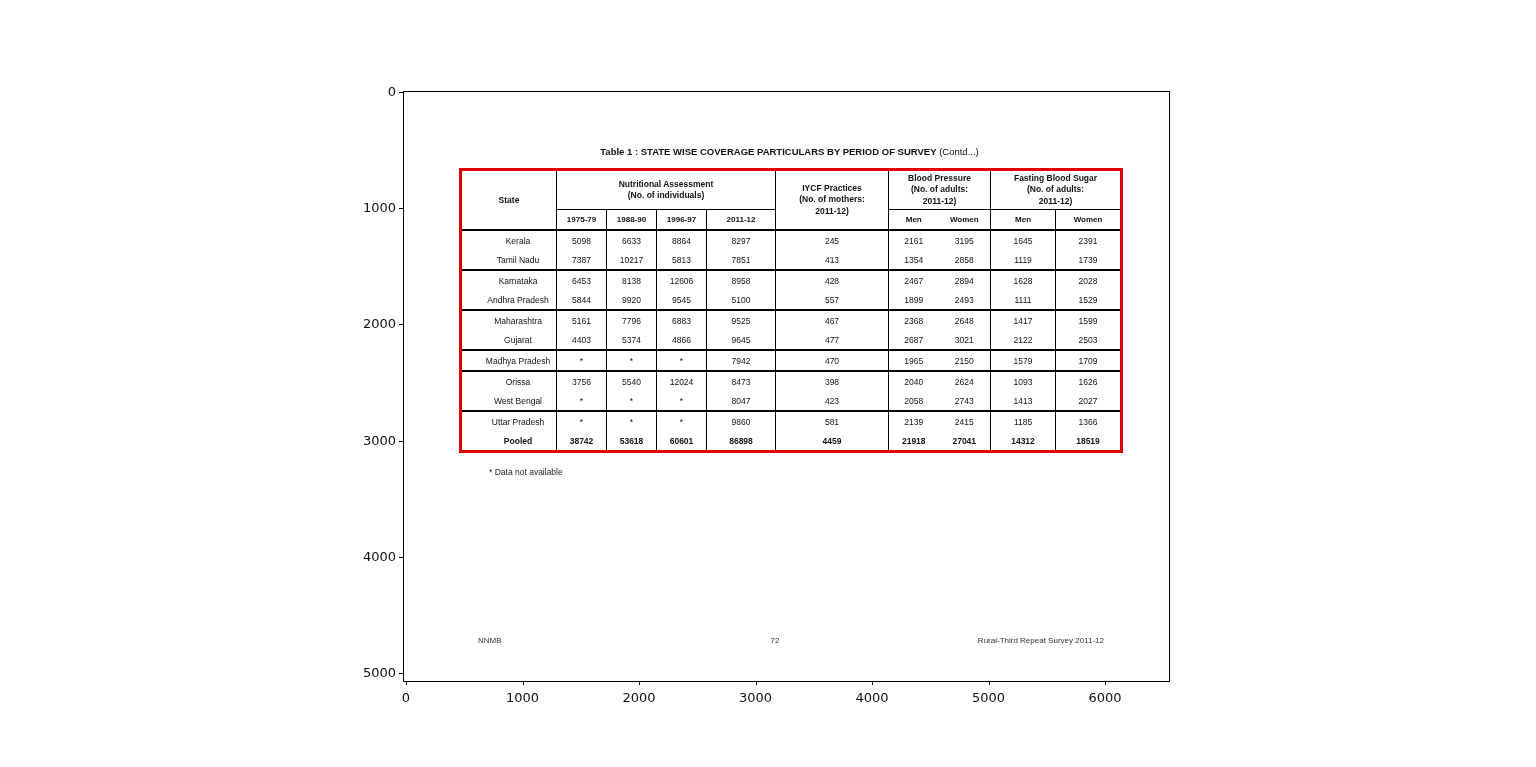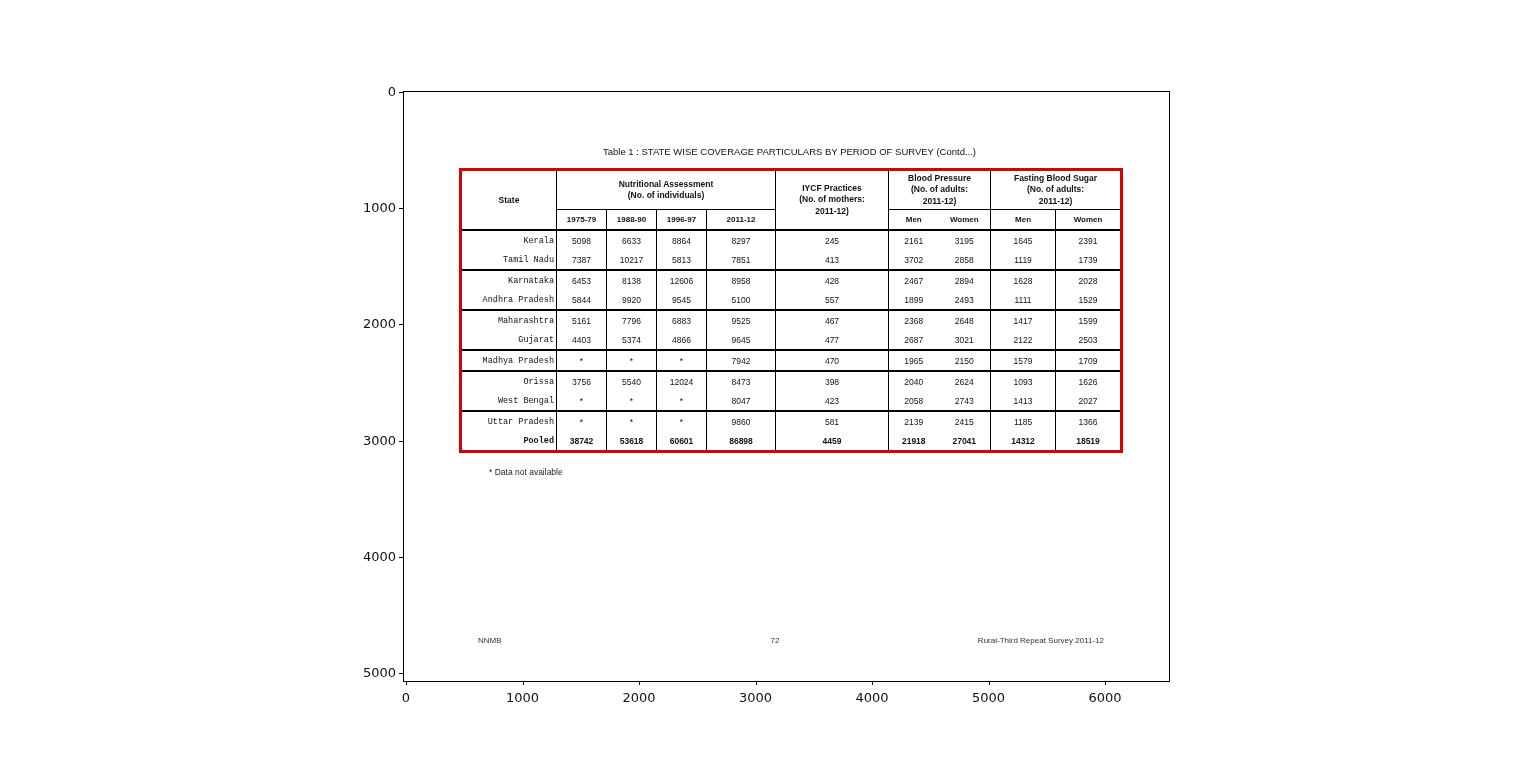--- a/index.html
+++ b/index.html
@@ -22,40 +22,40 @@
     font-size:13px; color:#111; line-height:16px;
   }
   .tick-label.x { width:60px; text-align:center; top:598px; }
   .tick-label.y { width:54px; text-align:right; left:-62px; }
   
   .doc { position:absolute; left:0; top:0; width:100%; height:100%; }
   .doc-title {
     position:absolute; left:55px; top:54px; width:661px;
     text-align:center; font-size:9.5px; color:#111; white-space:nowrap;
   }
-  .doc-title .t-main { font-weight:normal;margin-top:37px; }
+  .doc-title .t-main { font-weight:bold;margin-top:37px; }
   .doc-title .t-suffix { font-weight:normal; }
   .table-wrap { position:absolute; left:55px; top:76px; }
   table.doc-table {
     border-collapse:collapse; table-layout:fixed; width:661px;
     border:3px solid #dd0000;
   }
   .doc-table th, .doc-table td {
     border-left:1px solid #000;
     padding:0 2px; color:#111; overflow:hidden;
   }
   .doc-table th.group { font-weight:bold; font-size:8.5px; line-height:1.3; text-align:center; height:38px; vertical-align:middle; }
   .doc-table th.state-h { font-weight:bold; font-size:8.5px; text-align:center; vertical-align:middle; }
   .doc-table th.iycf-h { vertical-align:middle; }
   .doc-table tr.subrow th {
     border-top:1px solid #000; font-weight:bold; font-size:8px;
     height:19px; text-align:center; vertical-align:middle;
   }
   .doc-table td { font-size:8.5px; text-align:center; height:19px; vertical-align:middle; }
-  .doc-table td.state { text-align:right; padding-left:20px;font-family:Liberation Mono, monospace; }
+  .doc-table td.state { text-align:center; padding-left:20px; }
   .doc-table tr.first-data td { border-top:2px solid #000; }
   .doc-table tr.sep td { border-top:2px solid #000; }
   .doc-table tr.bold td { font-weight:bold;margin-top:26px; }
   .doc-table .nb { border-left:none; }
   .footnote {
     position:absolute; left:85px; top:375px;
     font-size:8.5px; color:#222;
   }
   .doc-footer-left  { position:absolute; left:74px;  top:544px; font-size:8px; color:#333; }
   .doc-footer-mid   { position:absolute; left:341px; top:544px; width:60px; text-align:center; font-size:8px; color:#333; }
@@ -132,21 +132,21 @@
               <td>1645</td>
               <td>2391</td>
             </tr>
             <tr>
               <td class="state">Tamil Nadu</td>
               <td>7387</td>
               <td>10217</td>
               <td>5813</td>
               <td>7851</td>
               <td>413</td>
-              <td>3702</td>
+              <td>1354</td>
               <td class="nb">2858</td>
               <td>1119</td>
               <td>1739</td>
             </tr>
             <tr class="sep">
               <td class="state">Karnataka</td>
               <td>6453</td>
               <td>8138</td>
               <td>12606</td>
               <td>8958</td>

